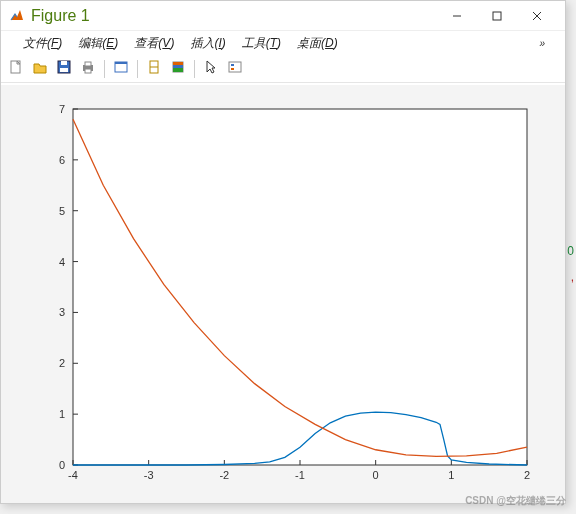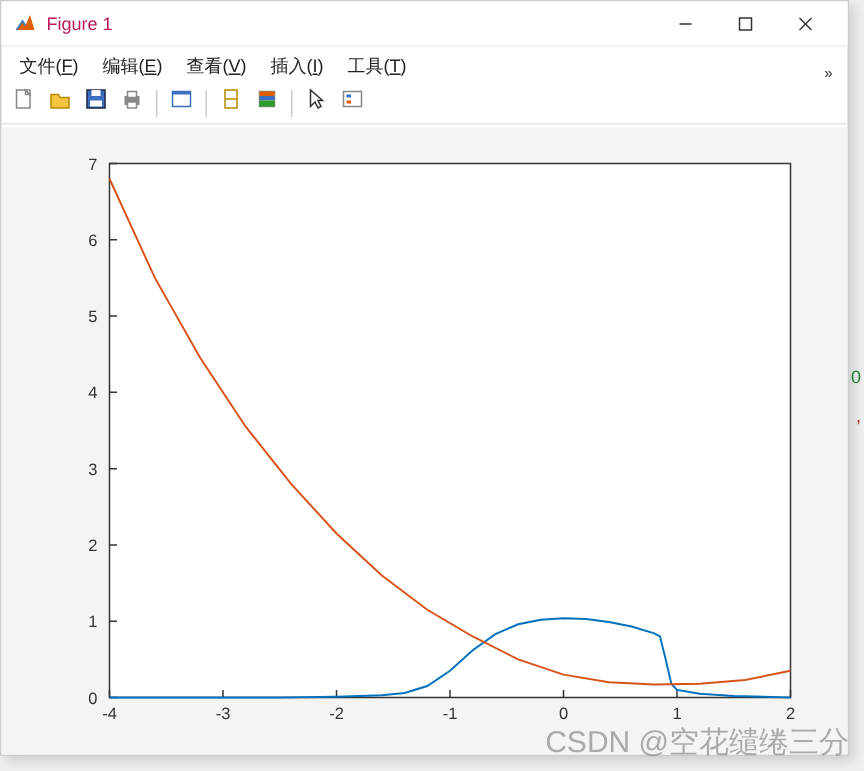--- a/index.html
+++ b/index.html
@@ -1,31 +1,31 @@
 <!DOCTYPE html>
 <html><head>
 <meta charset="utf-8">
 <style>
 * { box-sizing: border-box; margin: 0; padding: 0; }
 body { font-family: "Microsoft YaHei", sans-serif; background: #f0f0f0; width: 576px; height: 514px; position: relative; }
 .window { width: 566px; height: 504px; background: #fff; border: 1px solid #ccc; box-shadow: 3px 3px 8px rgba(0,0,0,0.15); position: relative; }
 .titlebar { height: 30px; display: flex; align-items: center; padding: 0 8px; background: #fff; border-bottom: 1px solid #eee; }
 .titlebar .logo { width: 16px; height: 16px; margin-right: 6px; }
-.titlebar .title { font-size: 12px; color: #be185d; flex: 1; }
+.titlebar .title { font-size: 16px; color: #4d7c0f; flex: 1; }
 .titlebar .winbtn { width: 40px; height: 28px; display: flex; align-items: center; justify-content: center; color: #555; }
-.menubar { height: 24px; display: flex; align-items: flex-end; padding: 0 4px; font-size: 12px; color: #222; }
+.menubar { height: 24px; display: flex; align-items: center; padding: 0 14px; font-size: 12px; color: #222; font-style: italic; }
 .menubar .menuitem { padding: 2px 8px; cursor: default; }
 .menubar .menuitem u { text-decoration: underline; }
 .menubar .spacer { flex: 1; }
 .menubar .arrow { font-size: 10px; padding: 0 6px; color: #333; }
 .toolbar { height: 28px; display: flex; align-items: center; padding: 2px 4px; border-bottom: 1px solid #e5e5e5; gap: 2px; }
 .toolbar .tbtn { width: 22px; height: 22px; display: flex; align-items: center; justify-content: center; border: 1px solid transparent; }
 .toolbar .sep { width: 1px; height: 18px; background: #ccc; margin: 0 3px; }
 .plotarea { position: absolute; top: 84px; left: 0; right: 0; bottom: 0; background: #f4f4f4; }
-.watermark { position: absolute; right: 10px; bottom: 6px; font-size: 20px; color: rgba(120,120,120,0.6); pointer-events: none; }
+.watermark { position: absolute; right: 10px; bottom: 6px; font-size: 10px; color: rgba(120,120,120,0.6); pointer-events: none; font-weight: bold; }
 .sidetext { position: absolute; right: 2px; top: 244px; font-size: 12px; color: #1a7f37; }
 .sidetext2 { position: absolute; right: 2px; top: 270px; font-size: 12px; color: #b02020; }
 svg.chart { display: block; }
 .axis-text { font-size: 11px; fill: #333; font-family: Arial, sans-serif; }
 </style>
 </head>
 <body>
 
 <div class="window">
 
@@ -55,20 +55,21 @@
       </div>
   </div>
 
   <div class="menubar">
 
     <span class="menuitem">文件(<u>F</u>)</span>
       <span class="menuitem">编辑(<u>E</u>)</span>
       <span class="menuitem">查看(<u>V</u>)</span>
       <span class="menuitem">插入(<u>I</u>)</span>
       <span class="menuitem">工具(<u>T</u>)</span>
+      <span class="menuitem">桌面(<u>D</u>)</span>
       <div class="spacer"></div>
     <span class="arrow">»</span>
   </div>
 
   <div class="toolbar">
       <div class="tbtn">
         <span><svg width="16" height="16">
             <rect x="3" y="2" width="9" height="12" fill="#fff" stroke="#888"></rect>
             <path d="M9 2 L12 5 L9 5 Z" fill="#ddd" stroke="#888"></path>
           </svg></span>

